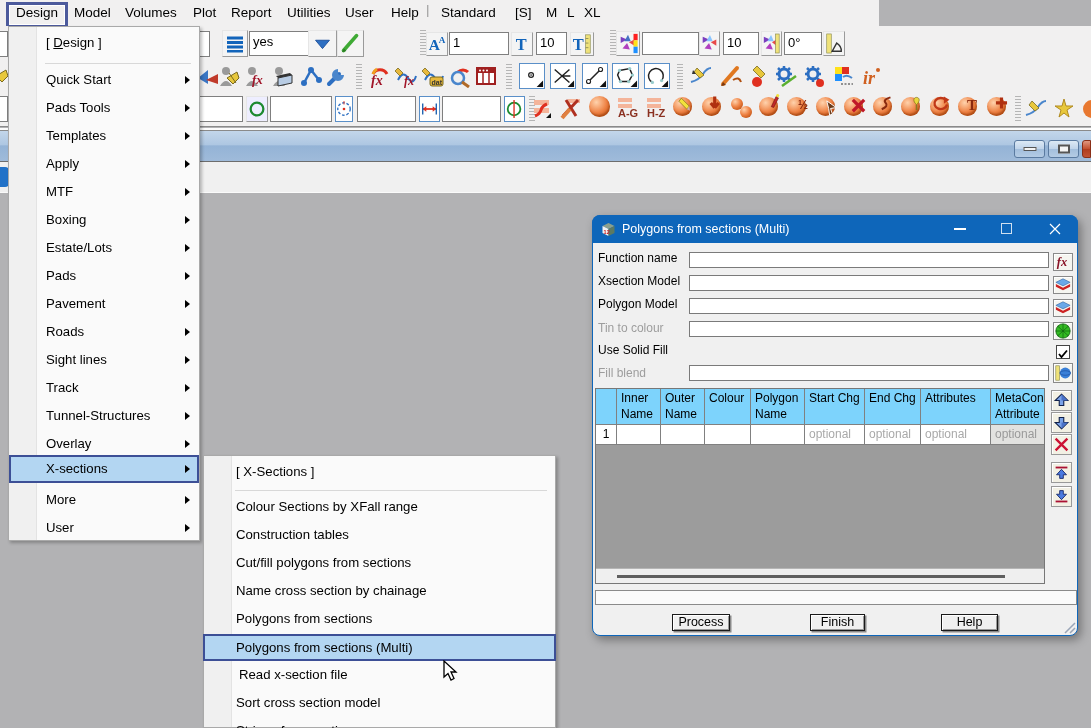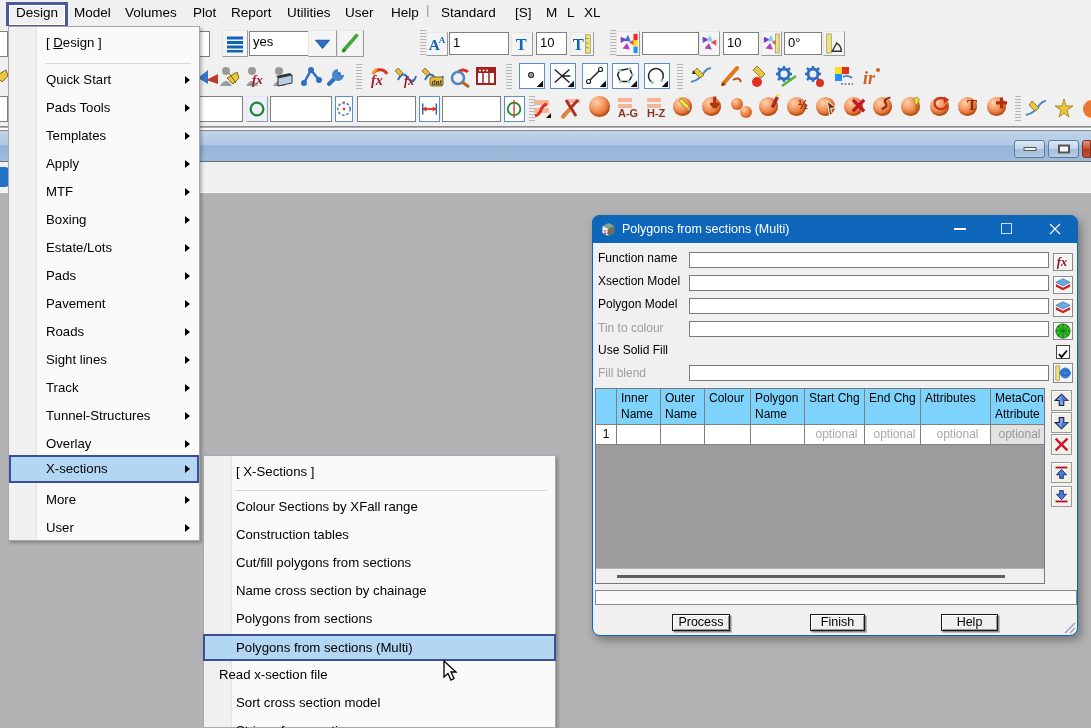--- a/index.html
+++ b/index.html
@@ -1,20 +1,20 @@
 <!DOCTYPE html>
 <html><head>
 <meta charset="utf-8">
 <style>
   * { margin:0; padding:0; box-sizing:border-box; }
   html,body { width:1091px; height:728px; overflow:hidden; }
   body { background:#b2b2b4; font-family:"Liberation Sans", sans-serif; position:relative; }
   .abs { position:absolute; }
   
-  #menubar { left:0; top:0; width:1091px; height:26px; background:#f1f0f0; }
+  #menubar { left:0; top:0; width:879px; height:26px; background:#f1f0f0; }
   .mitem { position:absolute; top:5px; font-size:13.5px; color:#000; white-space:nowrap; }
   #toolzone { left:0; top:26px; width:1091px; height:101px; background:#f1f0f0; border-bottom:1px solid #8a8a8a; }
   #band { left:0; top:130px; width:1091px; height:32px;
           background:linear-gradient(#c3d6ea 0%, #aec7e2 45%, #94b3d6 50%, #9fbbda 100%);
           border-top:1px solid #8a8a8a; border-bottom:1px solid #6d6d6d; }
   #band:before { content:""; position:absolute; left:0; top:-3px; width:1091px; height:2px; background:#fcfcfc; }
   #graybar { left:0; top:162px; width:1091px; height:31px; background:#f0f0f0; border-bottom:1px solid #fafafa; }
   .wbtn { position:absolute; top:9px; width:31px; height:18px; border:1px solid #5a7aa0; border-radius:3px;
           background:linear-gradient(#dce9f5 0%, #c0d4ea 48%, #a3bfdd 52%, #b4cbe4 100%); }
   .wbtn .glyph { position:absolute; left:50%; top:50%; transform:translate(-50%,-50%); }
@@ -47,21 +47,21 @@
   .dinput { position:absolute; left:96px; width:360px; height:16px; background:#fff; border:1px solid #7a7a7a; }
   .dicon { position:absolute; left:460px; width:20px; height:18px; background:#f5f5f0; border:1px solid #8a8a8a; box-shadow:inset 1px 1px 0 #fff; }
   .dicon svg { width:100%; height:100%; display:block; }
   .gbtn { position:absolute; left:458px; width:21px; height:21px; background:#f2f0e4; border:1px solid #999; box-shadow:inset 1px 1px 0 #fff; }
   .gbtn svg { width:100%; height:100%; display:block; }
   .btn { position:absolute; height:17px; background:#f0f0f0; border:1px solid #1a1a1a; box-shadow:inset 1px 1px 0 #fff, inset -1px -1px 0 #9a9a9a, 1.5px 1.5px 0 #8a8a8a; font-size:12.5px; text-align:center; line-height:14px; }
   
   #grid { position:absolute; left:2px; top:172px; width:450px; height:196px; border:1px solid #777; background:#9c9c9c; }
   .gc { position:absolute; border-right:1px solid #808080; font-size:12px; }
   .ghead { background:#7dd3fc; border-bottom:1px solid #808080; padding:1px 0 0 4px; line-height:16px; top:0; height:36px; }
-  .gcell { background:#fff; border-bottom:1px solid #808080; top:36px; height:20px; line-height:19px; padding-left:4px; color:#a9a9a9;text-align:center; }
+  .gcell { background:#fff; border-bottom:1px solid #808080; top:36px; height:20px; line-height:19px; padding-left:4px; color:#a9a9a9; }
   #scrollstrip { position:absolute; left:0px; top:179px; width:448px; height:15px; background:#efefef; border-top:1px solid #b5b5b5; }
   #scrollstrip .bar { position:absolute; left:21px; top:6px; width:388px; height:3px; background:#5f5f5f; }
 </style>
 </head>
 <body>
 
   <div class="abs" id="menubar">
     <span class="mitem" style="left:16px">Design</span>
     <span class="mitem" style="left:74px">Model</span>
     <span class="mitem" style="left:125px">Volumes</span>
@@ -629,21 +629,21 @@
       <span class="txt" style="left:31px">Cut/fill polygons from sections</span>
     </div>
     <div class="mrow" style="top:149px">
       <span class="txt" style="left:31px">Polygons from sections</span>
     </div>
     <div class="hirow" style="left:-1px;top:178px;width:353px;height:27px"></div>
     <div class="mrow" style="top:178px;line-height:27px">
       <span class="txt" style="left:31px">Polygons from sections (Multi)</span>
     </div>
     <div class="mrow" style="top:205px">
-      <span class="txt" style="left:14px">Read x-section file</span>
+      <span class="txt" style="left:34px">Read x-section file</span>
     </div>
     <div class="mrow" style="top:233px">
       <span class="txt" style="left:31px">Sort cross section model</span>
     </div>
     <div class="mrow" style="top:261px">
       <span class="txt" style="left:31px">Strings from sections</span>
     </div>
   </div>
 
   <svg class="abs" style="left:441px;top:660px;z-index:60" width="20" height="24" viewBox="0 0 20 24">

